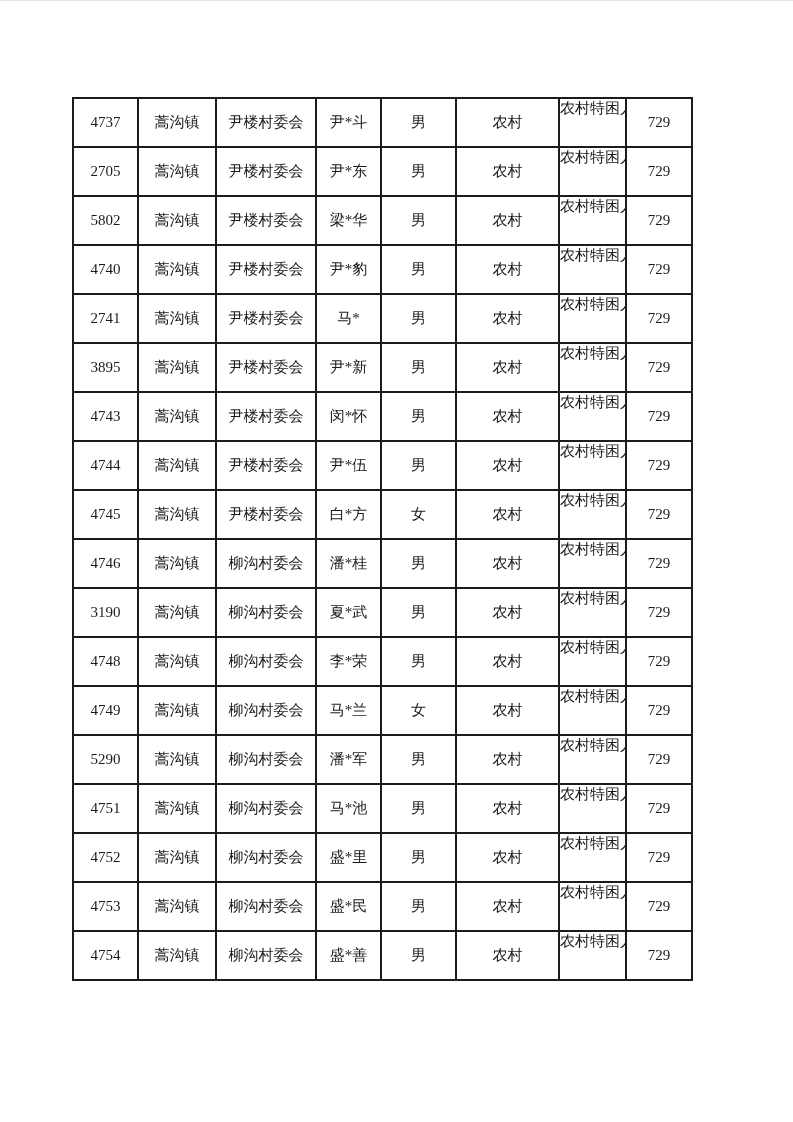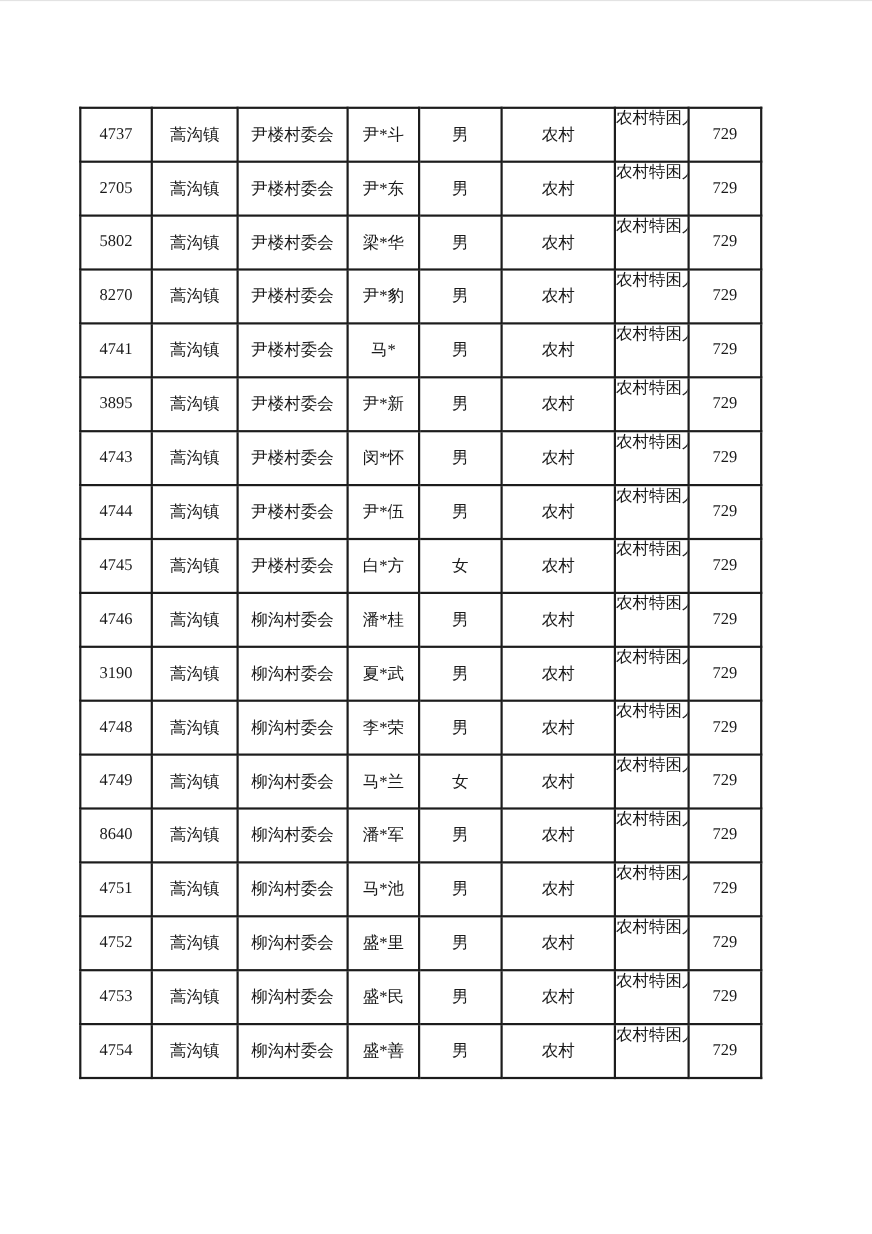--- a/index.html
+++ b/index.html
@@ -114,34 +114,34 @@
       <td>梁*华</td>
       <td>男</td>
       <td>农村</td>
       <td class="cat">
         <div class="cat-clip">农村特困人员分散供养</div>
       </td>
       <td>729</td>
     </tr>
 
     <tr class="record-row">
-      <td>8270</td>
+      <td>4740</td>
       <td>蒿沟镇</td>
       <td>尹楼村委会</td>
       <td>尹*豹</td>
       <td>男</td>
       <td>农村</td>
       <td class="cat">
         <div class="cat-clip">农村特困人员分散供养</div>
       </td>
       <td>729</td>
     </tr>
 
     <tr class="record-row">
-      <td>4741</td>
+      <td>2741</td>
       <td>蒿沟镇</td>
       <td>尹楼村委会</td>
       <td>马*</td>
       <td>男</td>
       <td>农村</td>
       <td class="cat">
         <div class="cat-clip">农村特困人员分散供养</div>
       </td>
       <td>729</td>
     </tr>
@@ -244,21 +244,21 @@
       <td>马*兰</td>
       <td>女</td>
       <td>农村</td>
       <td class="cat">
         <div class="cat-clip">农村特困人员分散供养</div>
       </td>
       <td>729</td>
     </tr>
 
     <tr class="record-row">
-      <td>8640</td>
+      <td>5290</td>
       <td>蒿沟镇</td>
       <td>柳沟村委会</td>
       <td>潘*军</td>
       <td>男</td>
       <td>农村</td>
       <td class="cat">
         <div class="cat-clip">农村特困人员分散供养</div>
       </td>
       <td>729</td>
     </tr>

